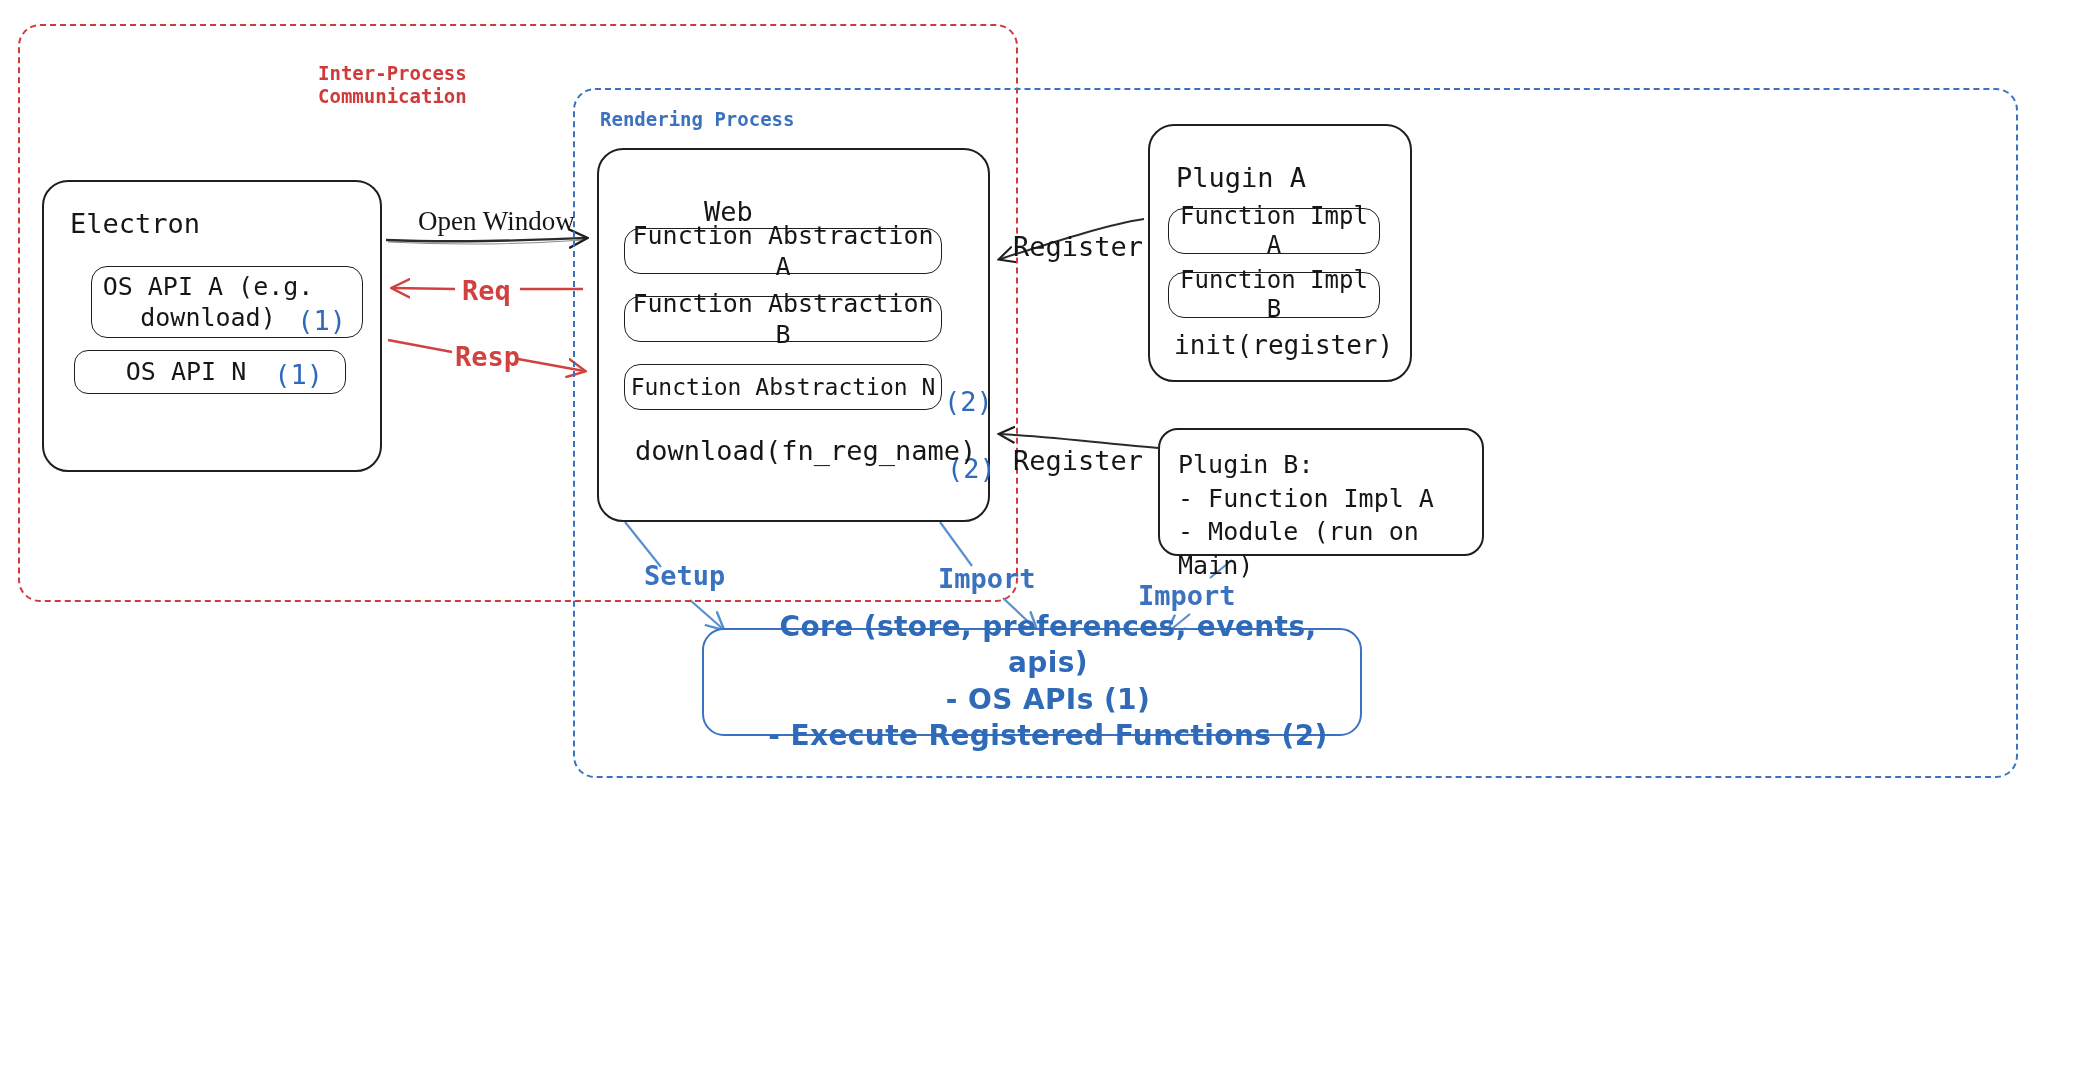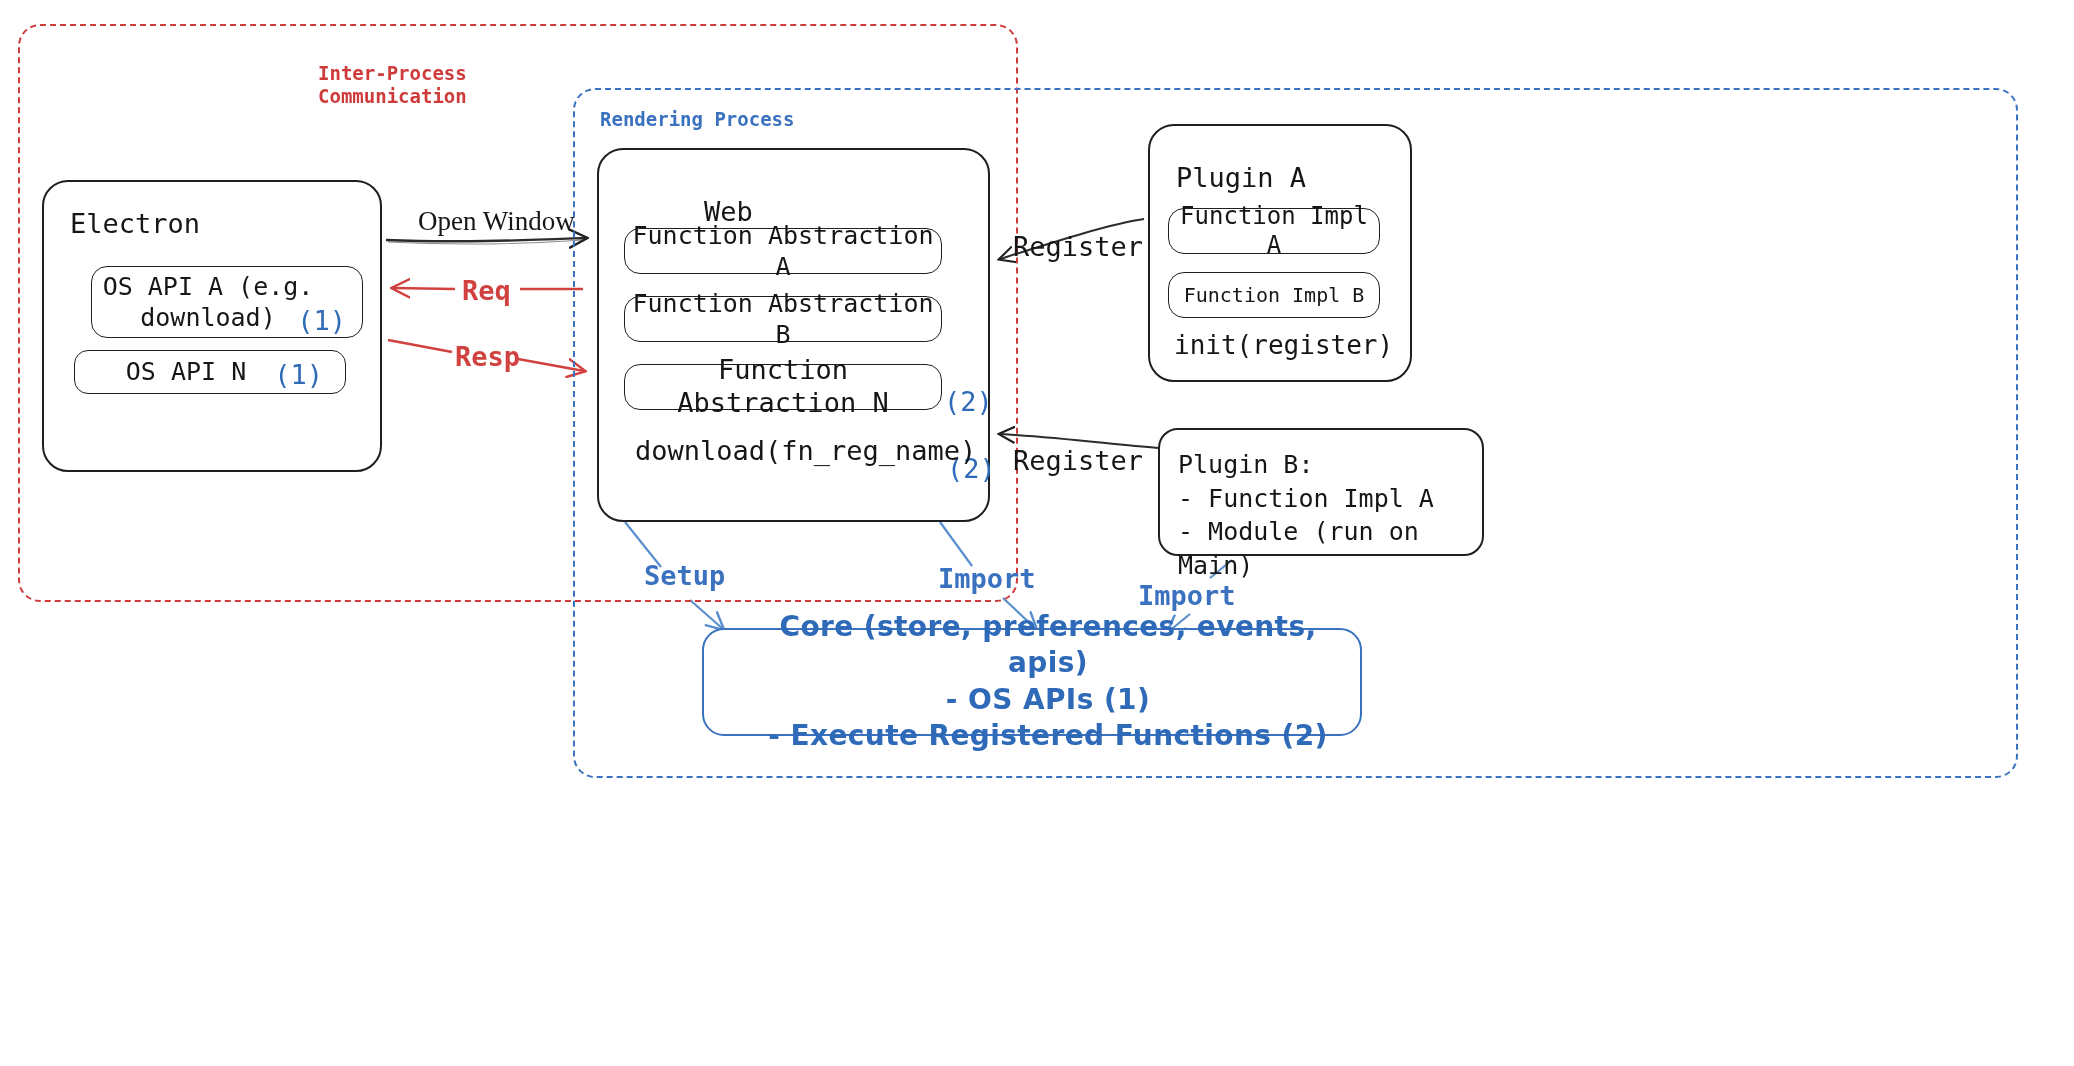--- a/index.html
+++ b/index.html
@@ -212,35 +212,35 @@
       <div class="inner-label" style="font-size:25px;">Function Abstraction A</div>
     </div>
     <div class="marker-num" style="left:345px; top:236px;">(2)</div>
 
     <div class="node inner" style="left:25px; top:146px; width:318px; height:46px;">
       <div class="inner-label" style="font-size:25px;">Function Abstraction B</div>
     </div>
     <div class="marker-num" style="left:348px; top:303px;">(2)</div>
 
     <div class="node inner" style="left:25px; top:214px; width:318px; height:46px;">
-      <div class="inner-label" style="font-size:27px;">Function Abstraction N</div>
+      <div class="inner-label" style="font-size:23px;">Function Abstraction N</div>
     </div>
 
     <div class="free-text" style="left:36px; top:285px;">download(fn_reg_name)</div>
   </div>
 
   <div class="node" style="left:1148px; top:124px; width:264px; height:258px;">
     <div class="node-title" style="left:26px; top:36px;">Plugin A</div>
 
     <div class="node inner" style="left:18px; top:82px; width:212px; height:46px;">
       <div class="inner-label" style="font-size:24px;">Function Impl A</div>
     </div>
 
     <div class="node inner" style="left:18px; top:146px; width:212px; height:46px;">
-      <div class="inner-label" style="font-size:20px;">Function Impl B</div>
+      <div class="inner-label" style="font-size:24px;">Function Impl B</div>
     </div>
 
     <div class="free-text" style="left:24px; top:204px; font-size:26px;">init(register)</div>
   </div>
 
   <div class="node" style="left:1158px; top:428px; width:326px; height:128px; border-radius:20px;">
     <div class="free-text" style="left:18px; top:18px; font-size:25px; line-height:1.34;">Plugin B:
 - Function Impl A
 - Module (run on Main)</div>
   </div>

